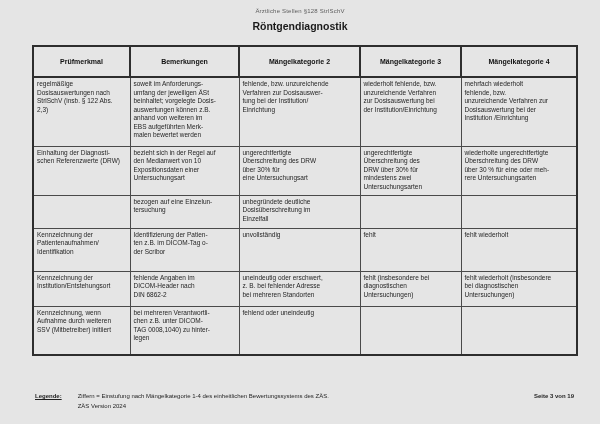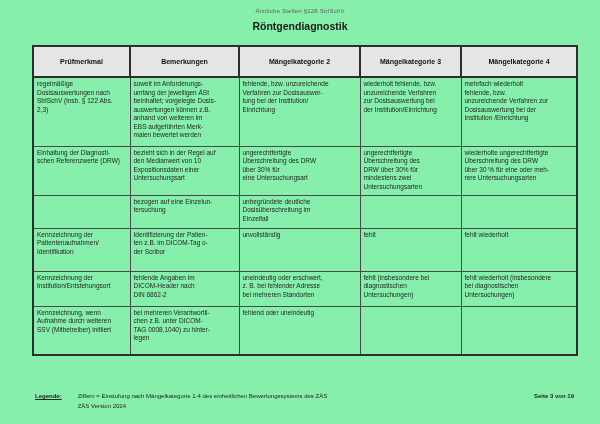--- a/index.html
+++ b/index.html
@@ -1,19 +1,19 @@
 <!DOCTYPE html>
 <html><head>
 <meta charset="utf-8">
 <style>
   * { margin: 0; padding: 0; box-sizing: border-box; }
   html, body { width: 600px; height: 424px; background: #ffffff; }
   body { font-family: "Liberation Sans", sans-serif; color: #1f1f1f; position: relative; }
 
-  .page { position: absolute; inset: 0; background: #86efac; }
+  .page { position: absolute; inset: 0; background: #e5e5e5; }
 
   .doc-header { position: absolute; top: 8px; left: 0; width: 100%; text-align: center; }
   .small-header { font-size: 6px; color: #5d5d5d; letter-spacing: 0.2px; }
   .title { margin-top: 6px; font-size: 10.5px; font-weight: bold; color: #1a1a1a; }
 
   table.main-table {
     position: absolute; left: 32px; top: 45px;
     width: 544px; border-collapse: collapse; table-layout: fixed;
     border: 2px solid #2e2e2e;
   }

